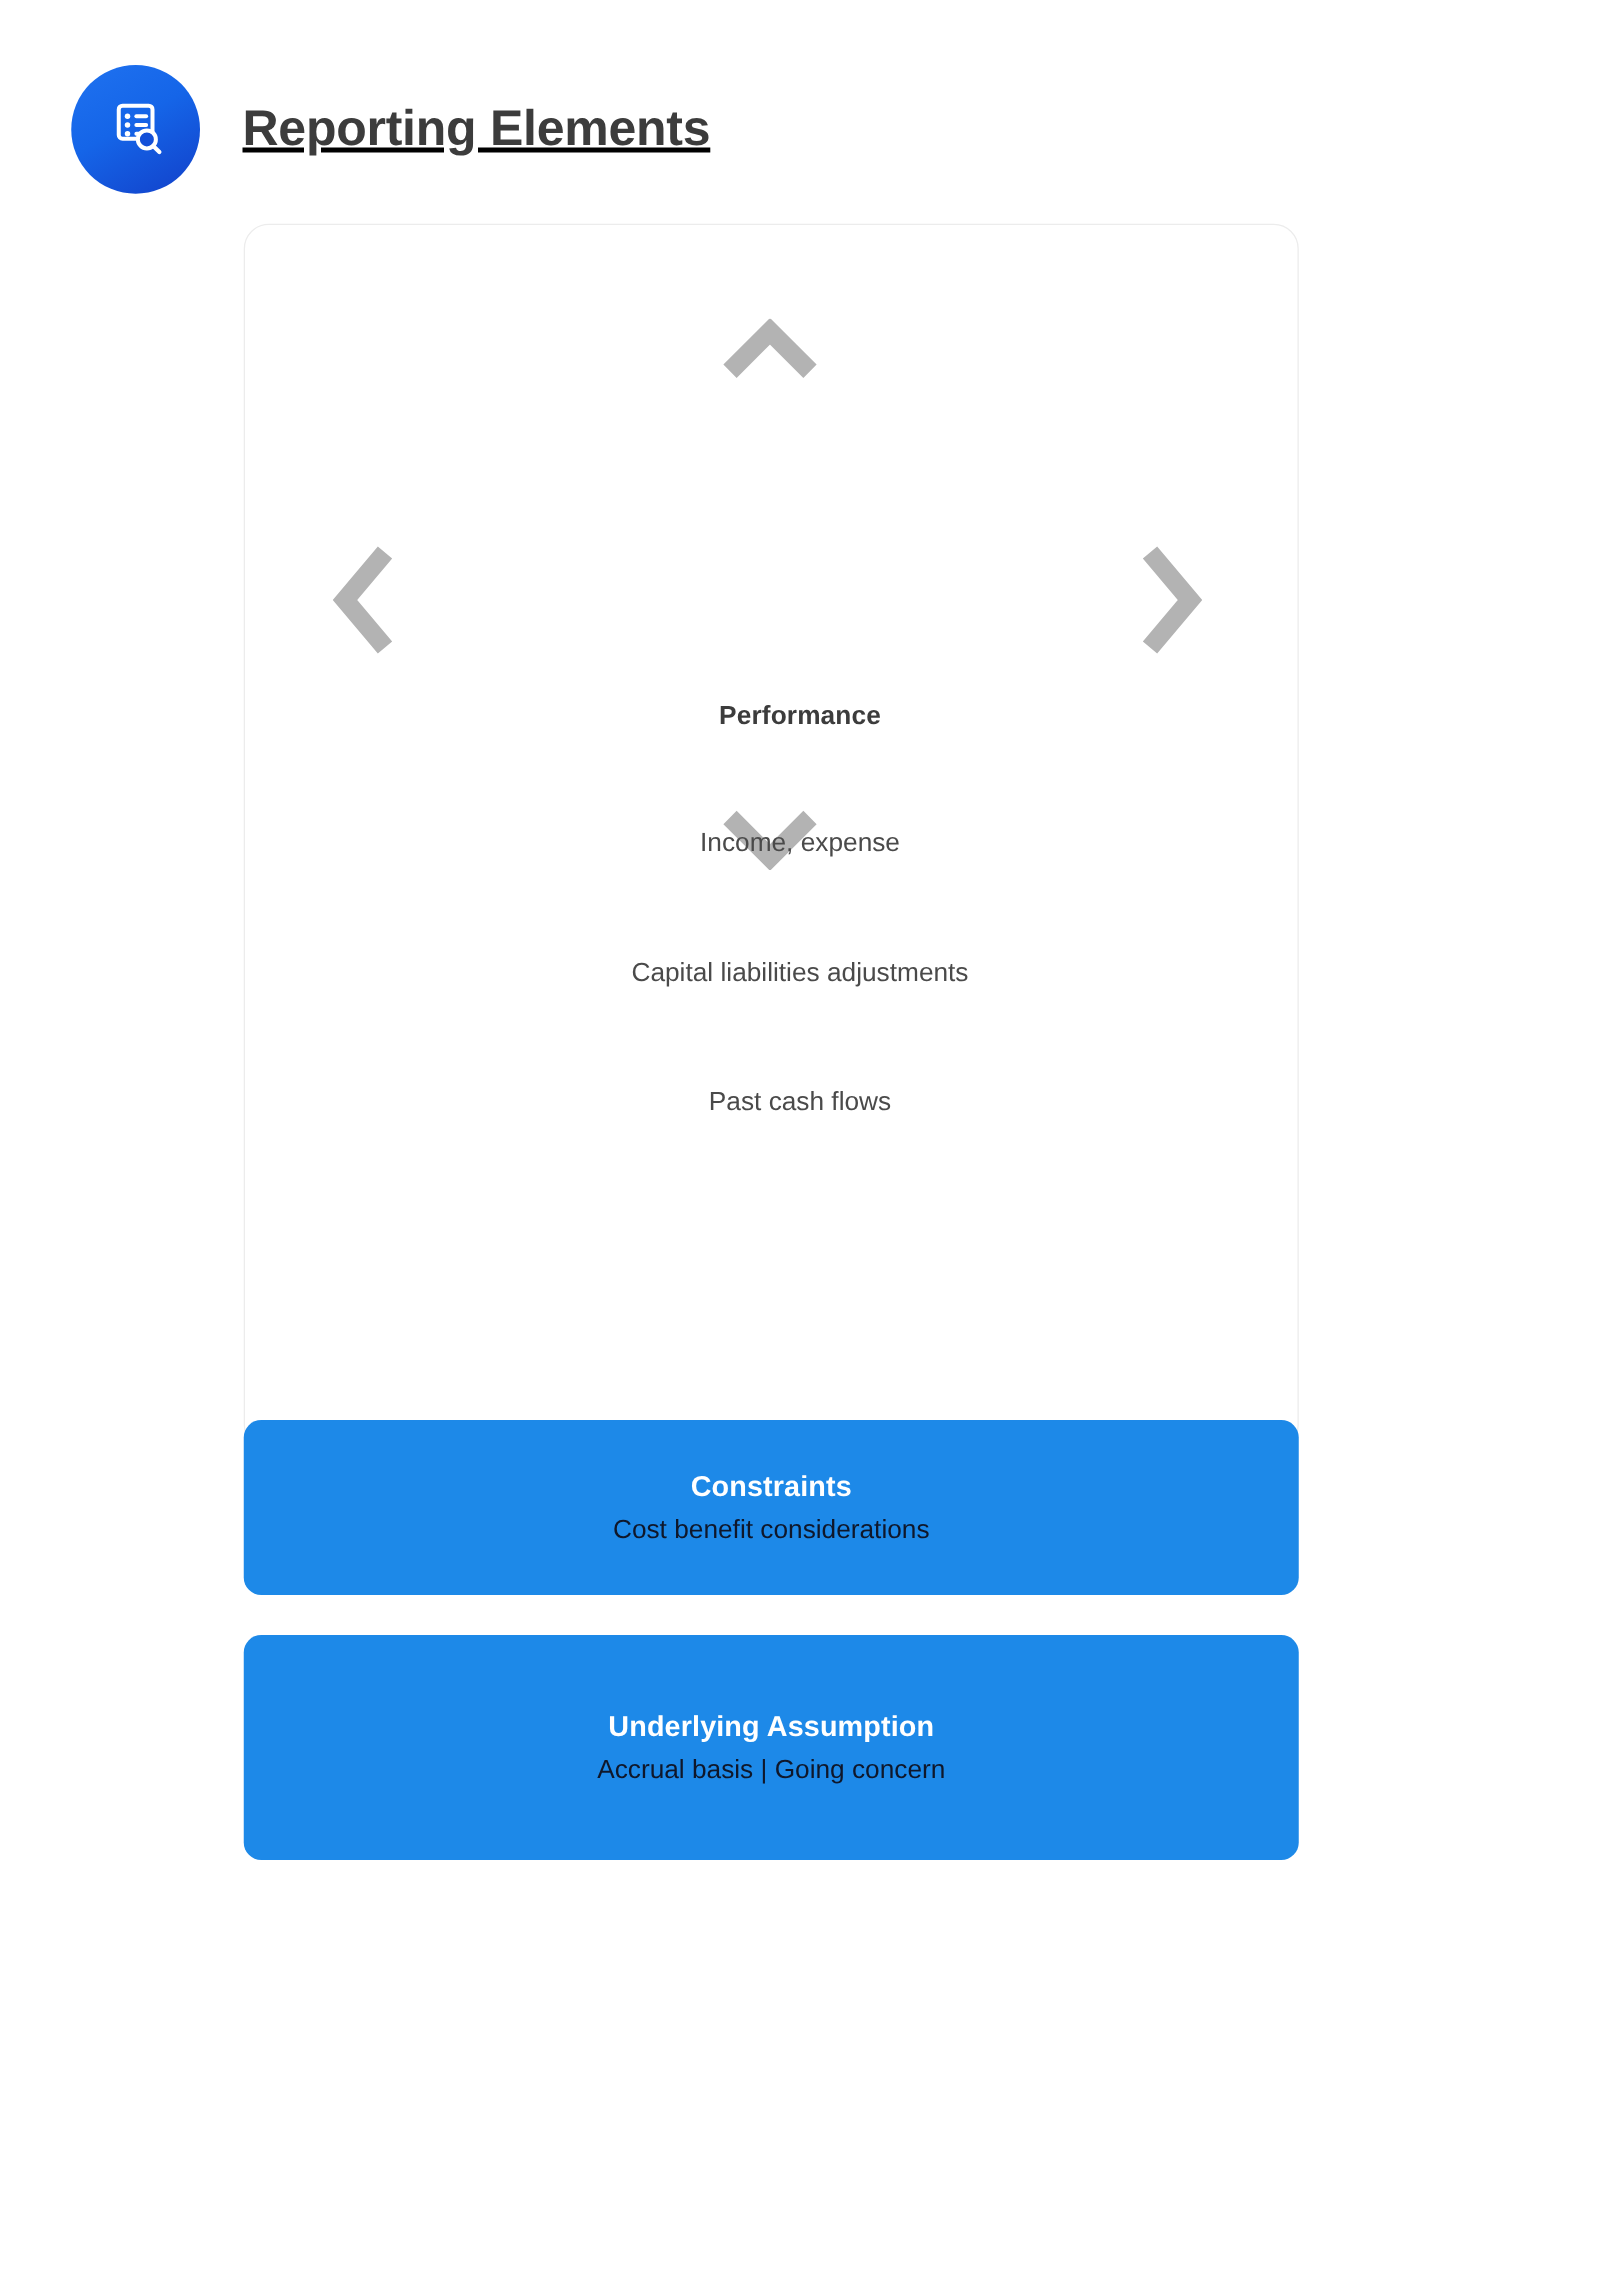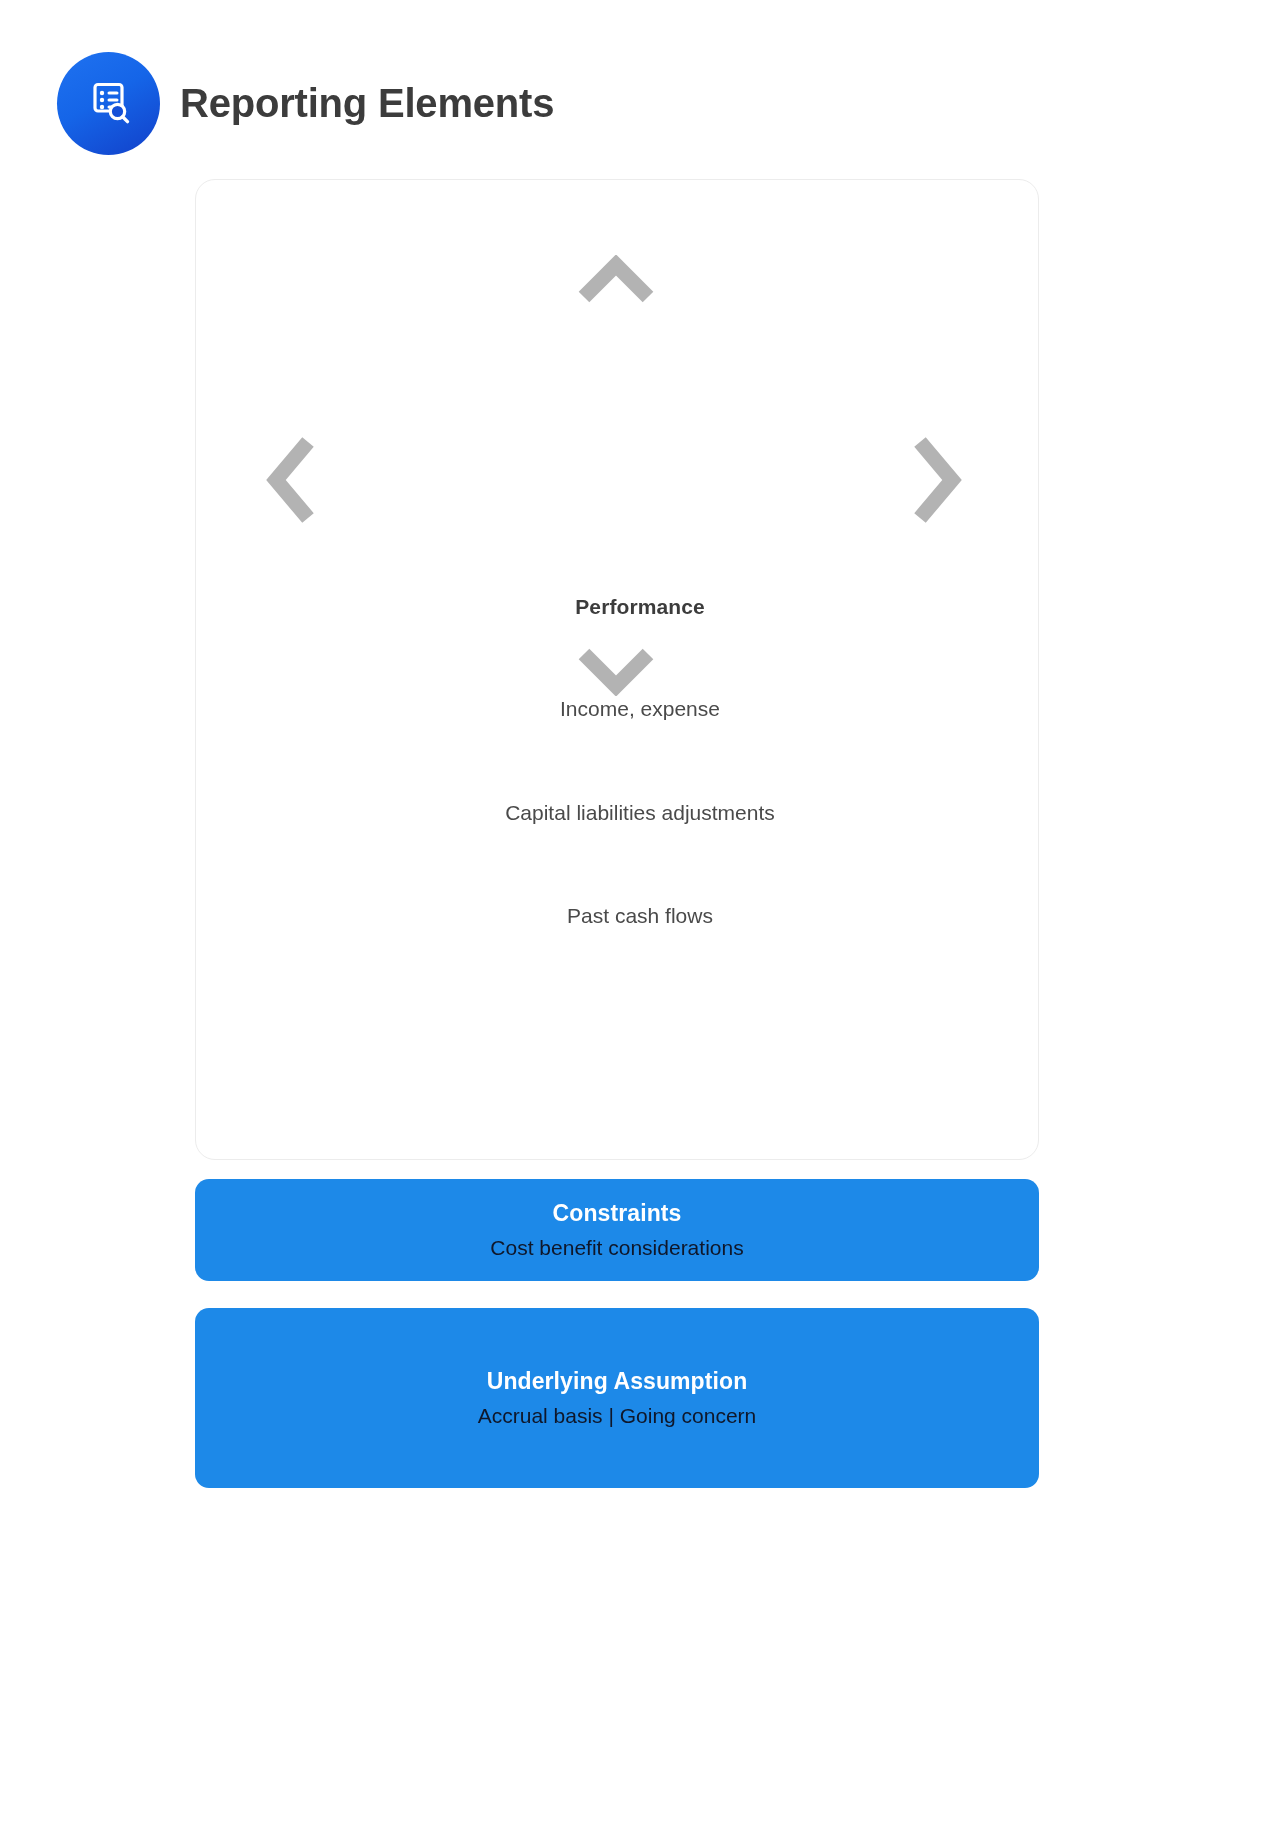--- a/index.html
+++ b/index.html
@@ -19,21 +19,22 @@
     background: #ffffff;
   }
 
   
   .header {
     position: absolute;
     left: 57px;
     top: 52px;
     display: flex;
     align-items: center;
-    gap: 20px;
+    gap: 34px;
+    text-decoration: underline;
   }
 
   .brand-badge {
     width: 103px;
     height: 103px;
     border-radius: 50%;
     background: linear-gradient(150deg, #1f72f0 0%, #1565e8 45%, #1240c9 100%);
     display: flex;
     align-items: center;
     justify-content: center;
@@ -100,21 +101,21 @@
     color: #ffffff;
     text-align: center;
     line-height: 1.28;
     max-width: 300px;
   }
 
   
   .details {
     position: absolute;
     left: 0;
-    top: 595px;
+    top: 561px;
     width: 100%;
     text-align: center;
   }
   .detail-heading {
     font-size: 21px;
     font-weight: 700;
     color: #3c3c3c;
     letter-spacing: 0.1px;
   }
   .detail-line {
@@ -134,21 +135,21 @@
     position: absolute;
     left: 195px;
     width: 844px;
     background: #1d89e8;
     border-radius: 14px;
     display: flex;
     flex-direction: column;
     align-items: center;
     justify-content: center;
   }
-  .panel-constraints { top: 1179px; height: 102px; }
+  .panel-constraints { top: 1136px; height: 140px; }
   .panel-assumption  { top: 1308px; height: 180px; }
 
   .panel-title {
     font-size: 23px;
     font-weight: 700;
     color: #ffffff;
     letter-spacing: 0.1px;
     margin-bottom: 9px;
   }
   .panel-sub {

